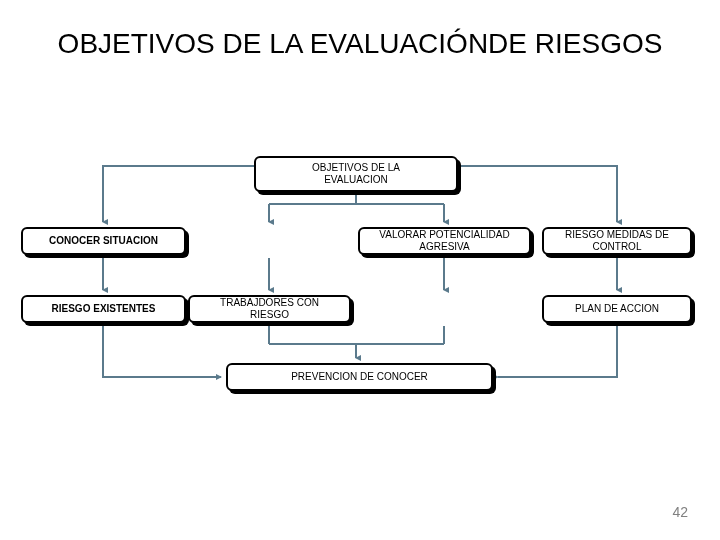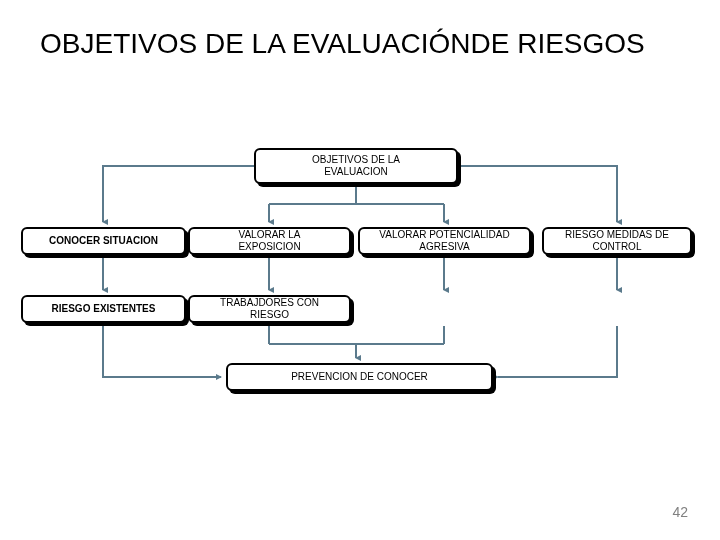--- a/index.html
+++ b/index.html
@@ -15,21 +15,21 @@
     width: 720px;
     height: 540px;
     background: #ffffff;
     overflow: hidden;
   }
   #title {
     position: absolute;
     left: 40px;
     top: 26px;
     width: 640px;
-    text-align: left;
+    text-align: center;
     font-size: 28px;
     line-height: 36px;
     color: #000000;
     font-family: "Liberation Sans", sans-serif;
     letter-spacing: 0px;
   }
   
   #wires {
     position: absolute;
     left: 0;
@@ -51,21 +51,21 @@
     color: #000000;
     font-size: 10px;
     line-height: 12px;
     font-family: "Liberation Sans", sans-serif;
     padding: 0 4px;
     z-index: 3;
     white-space: pre-line;
   }
   #node-root {
     left: 254px;
-    top: 148px;
+    top: 156px;
     width: 204px;
     height: 36px;
   }
   #node-bottom {
     left: 226px;
     top: 363px;
     width: 267px;
     height: 28px;
   }
   .row1 { top: 227px; height: 28px; }
@@ -126,28 +126,27 @@
       <path d="M444,326 L444,344"></path>
       <path d="M269,344 L444,344"></path>
       <path d="M356,344 L356,358" marker-end="url(#arrow-down)"></path>
     </g>
   </svg>
 
   <div class="node" id="node-root">OBJETIVOS DE LA
 EVALUACION</div>
 
   <div class="node row1 col1">CONOCER SITUACION</div>
-  <div class="node row1 col2">VALORAR LA
-EXPOSICION</div>
   <div class="node row1 col3">VALORAR POTENCIALIDAD
 AGRESIVA</div>
   <div class="node row1 col4">RIESGO MEDIDAS DE
 CONTROL</div>
 
   <div class="node row2 col1">RIESGO EXISTENTES</div>
   <div class="node row2 col2">TRABAJDORES CON
 RIESGO</div>
+  <div class="node row2 col4">PLAN DE ACCION</div>
 
   <div class="node" id="node-bottom">PREVENCION DE CONOCER</div>
 
   <div id="page-num">42</div>
 
 </div>
 
 </body></html>

